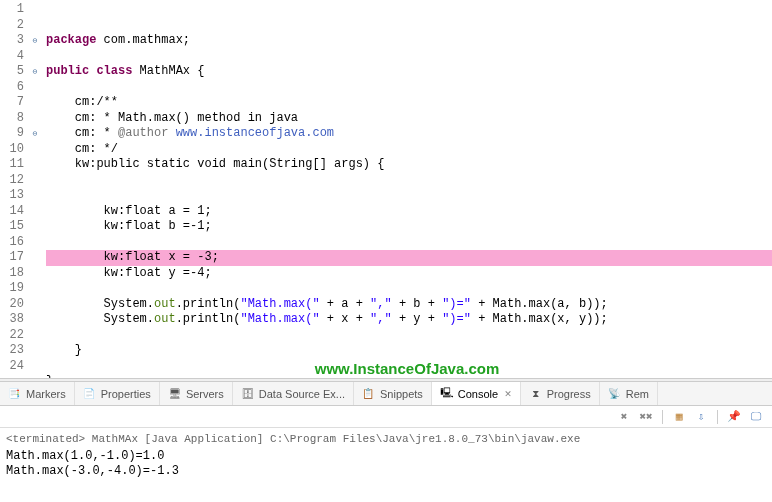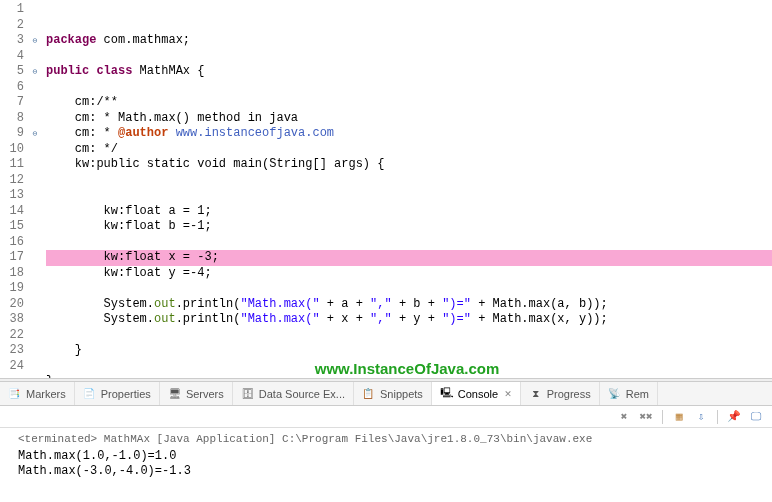--- a/index.html
+++ b/index.html
@@ -8,34 +8,34 @@
 .gutter { background:#fff; color:#787878; text-align:right; padding:2px 4px 2px 0; font-size:12px; line-height:15.5px; width:28px; user-select:none; }
 .gutter div { height:15.5px; }
 .folding { width:14px; background:#fff; padding:2px 0; line-height:15.5px; font-size:10px; color:#787878; text-align:center; }
 .folding div { height:15.5px; }
 .folding .mark { color:#5b7fa6; cursor:pointer; font-size:8px; }
 .code { flex:1; padding:2px 0 2px 4px; line-height:15.5px; white-space:pre; font-size:12px; color:#000; position:relative; }
 .code-line { height:15.5px; }
 .code-line.hl { background:#f9a8d4; }
 .kw { color:#7f0055; font-weight:bold; }
 .cm { color:#3f5fbf; }
-.cmk { color:#c2410c; font-weight:bold; }
+.cmk { color:#737373; font-weight:normal; }
 .str { color:#2a00ff; }
 .fld { color:#4d7c0f; }
 .mth { }
 .watermark { position:absolute; bottom:2px; left:50%; transform:translateX(-50%); color:#21a121; font-weight:bold; font-family:Arial,sans-serif; font-size:15px; }
 .divider { height:4px; background:#efefef; border-top:1px solid #ccc; border-bottom:1px solid #ccc; }
 .tabs { display:flex; align-items:center; background:#f5f5f5; border-bottom:1px solid #ccc; height:24px; font-family:Tahoma,Arial,sans-serif; font-size:11px; color:#555; overflow:hidden; }
 .tab { display:flex; align-items:center; padding:0 8px; height:100%; gap:4px; cursor:pointer; border-right:1px solid #e0e0e0; }
 .tab.active { background:#fff; color:#000; }
 .tab .ico { width:14px; height:14px; display:flex; align-items:center; justify-content:center; font-size:10px; }
 .tab .close { font-size:9px; color:#888; margin-left:2px; }
 .toolbar { display:flex; justify-content:flex-end; align-items:center; height:22px; padding:0 8px; gap:6px; border-bottom:1px solid #ddd; }
 .toolbar .ticon { width:16px; height:16px; display:flex; align-items:center; justify-content:center; font-size:11px; cursor:pointer; }
-.console-body { padding:4px 18px; font-family:Consolas,'Courier New',monospace; font-size:12px; line-height:15px; }
+.console-body { padding:4px 6px; font-family:Consolas,'Courier New',monospace; font-size:12px; line-height:15px; }
 .console-title { color:#666; font-size:11px; margin-bottom:2px; }
 .sep { width:1px; height:14px; background:#ccc; margin:0 2px; }
 </style>
 </head>
 <body>
 
 <div class="editor-area">
   <div class="gutter" id="gutter">
       <div>1</div>
       <div>2</div>

